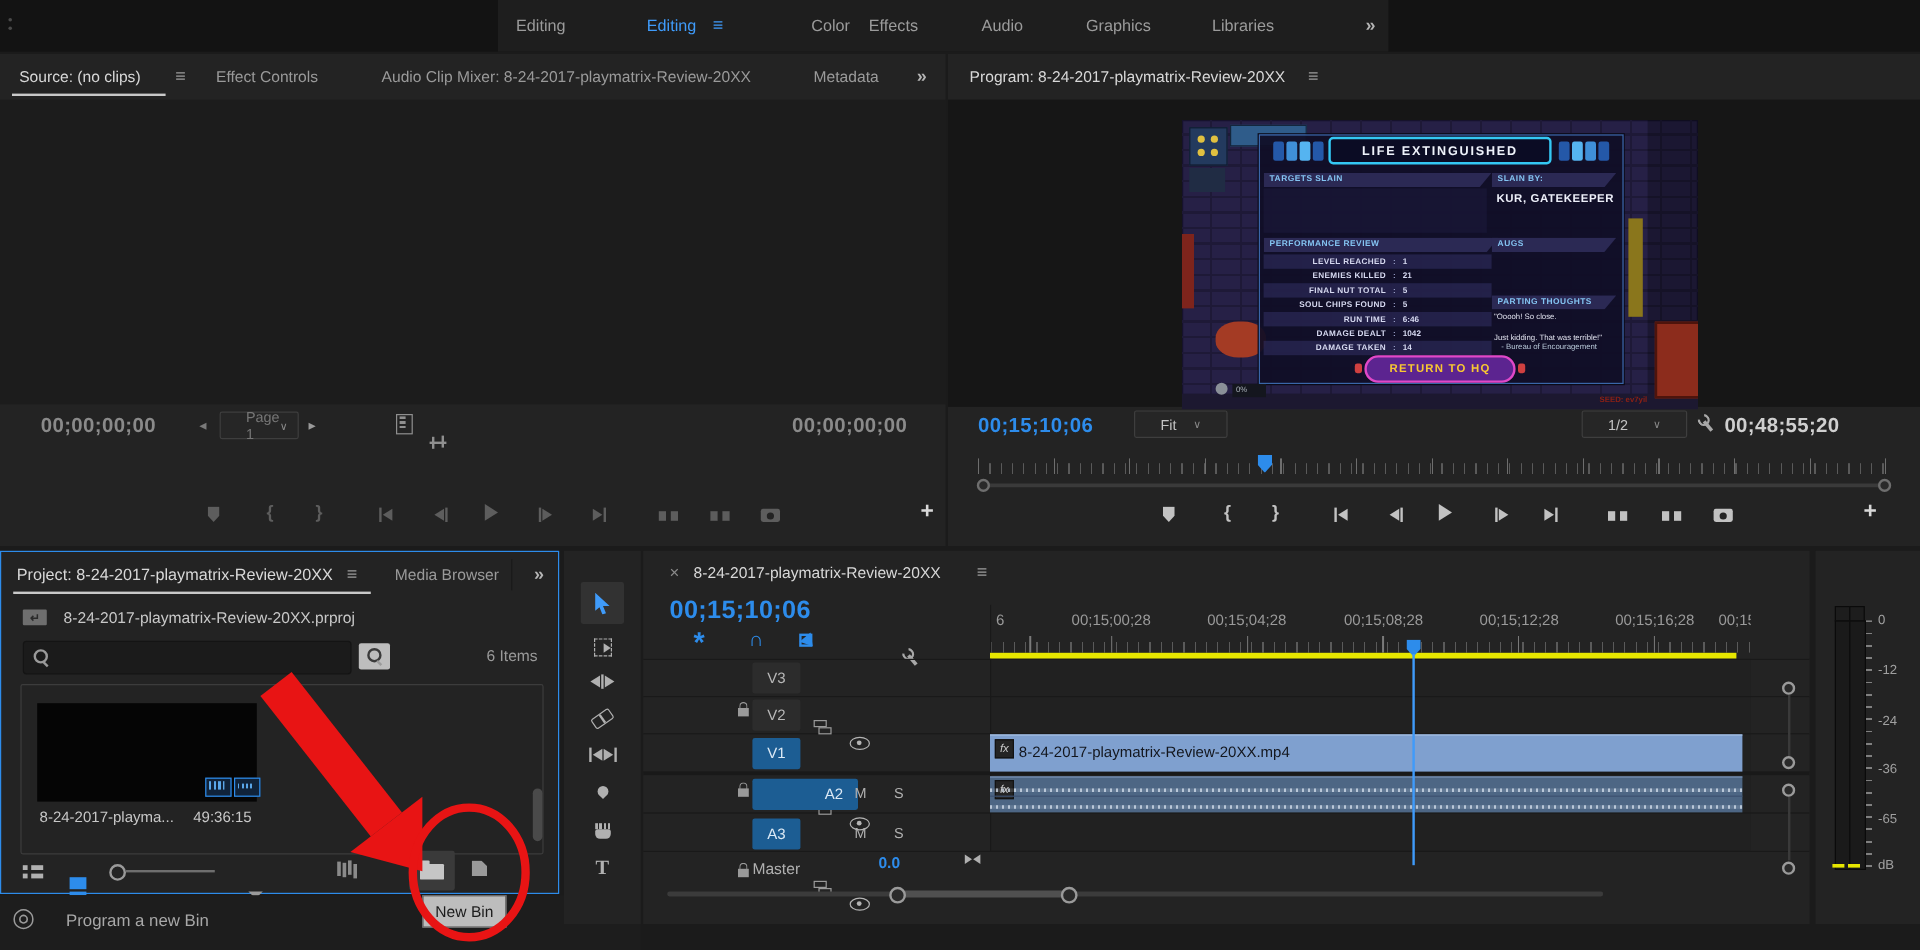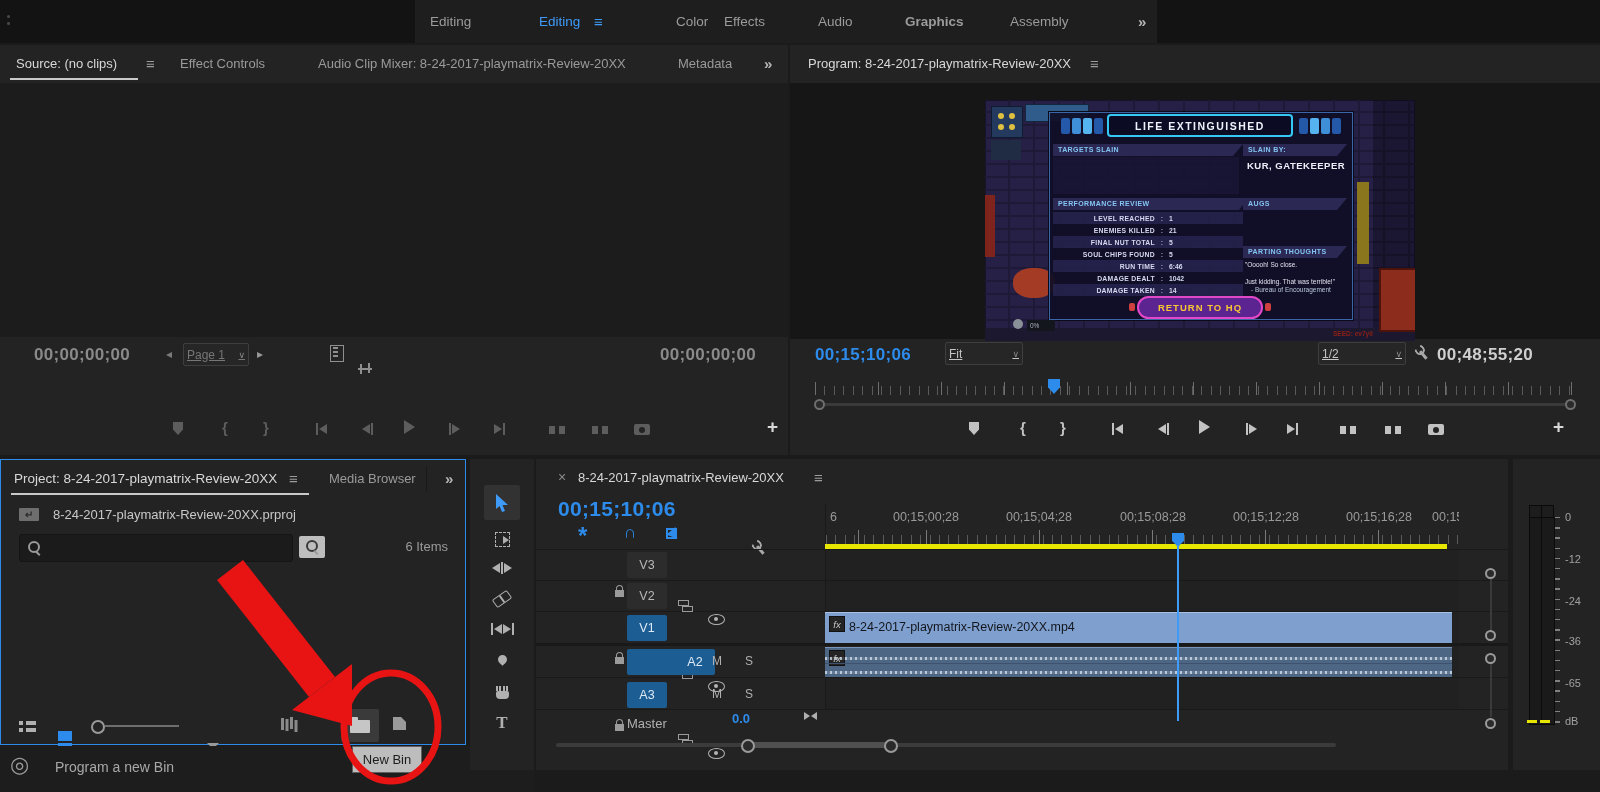--- a/index.html
+++ b/index.html
@@ -20,21 +20,21 @@
   .ptab.active{color:#d8d8d8;}
   .underline{position:absolute;height:2px;background:#c9c9c9;}
   
   .tc{font-weight:bold;font-size:17px;letter-spacing:.3px;}
   .tc.blue{color:#2d8ceb;}
   .tc.dim{color:#8a8a8a;}
   .tc.lt{color:#cfcfcf;}
   
   .dd{position:absolute;height:23px;background:#262626;border:1px solid #3e3e3e;border-radius:2px;
       font-size:12px;color:#c4c4c4;display:flex;align-items:center;justify-content:space-between;
-      padding:0 3px;box-sizing:border-box;text-decoration:underline;}
+      padding:0 21px;box-sizing:border-box;}
   .dd .caret{font-size:9px;color:#8a8a8a;}
   
   .ti{position:absolute;display:inline-flex;align-items:center;gap:1px;color:#c2c2c2;}
   .ti.dim{color:#5d5d5d;}
   .tl{width:0;height:0;border:5px solid transparent;border-right:8px solid currentColor;border-left:0;}
   .tr{width:0;height:0;border:5px solid transparent;border-left:8px solid currentColor;border-right:0;}
   .tr.big{border-width:7px;border-left-width:11px;}
   .tb{width:2px;height:12px;background:currentColor;}
   .brace{font-size:15px;font-weight:bold;line-height:12px;}
   .markersh{width:10px;height:13px;background:currentColor;clip-path:polygon(0 0,100% 0,100% 58%,50% 100%,0 58%);}
@@ -146,22 +146,22 @@
 
   <div class="topbar">
     <div class="center"></div>
     <div class="abs" style="left:7px;top:15px;width:3px;height:3px;background:#4a4a4a;border-radius:50%;box-shadow:0 7px 0 #4a4a4a;"></div>
     <span class="wtab" style="left:430px;">Editing</span>
     <span class="wtab active" style="left:539px;">Editing</span>
     <span class="wtab" style="left:594px;"><span class="menu-glyph blue">≡</span></span>
     <span class="wtab" style="left:637px;margin-left:39px;">Color</span>
     <span class="wtab" style="left:724px;">Effects</span>
     <span class="wtab" style="left:818px;">Audio</span>
-    <span class="wtab" style="left:905px;font-weight:bold;">Graphics</span>
-    <span class="wtab" style="left:1010px;">Assembly</span>
+    <span class="wtab" style="left:905px;">Graphics</span>
+    <span class="wtab" style="left:1010px;">Libraries</span>
     <span class="wtab" style="left:1138px;"><span class="overflow-glyph">»</span></span>
   </div>
 
   <div class="panel" style="left:0;top:45px;width:788px;height:410px;">
     <div class="abs" style="left:0;top:0;width:788px;height:38px;">
       <span class="ptab active abs" style="left:16px;top:11px;text-align:right;">Source: (no clips)</span>
       <div class="underline" style="left:10px;top:33px;width:128px;"></div>
       <span class="abs menu-glyph" style="left:146px;top:10px;">≡</span>
       <span class="ptab abs" style="left:180px;top:11px;">Effect Controls</span>
       <span class="ptab abs" style="left:318px;top:11px;">Audio Clip Mixer: 8-24-2017-playmatrix-Review-20XX</span>
@@ -382,20 +382,33 @@
     <span class="abs" style="left:52px;top:47px;font-size:13px;color:#c8c8c8;">8-24-2017-playmatrix-Review-20XX.prproj</span>
 
     <div class="abs" style="left:18px;top:74px;width:272px;height:26px;background:#1b1b1b;border:1px solid #141414;border-radius:3px;">
       <div class="mag abs" style="left:8px;top:6px;"></div>
     </div>
     <div class="abs" style="left:298px;top:76px;width:26px;height:22px;background:#bdbdbd;border-radius:2px;">
       <div class="mag abs" style="left:7px;top:4px;border-color:#3a3a3a;"></div>
     </div>
     <span class="abs" style="left:385px;top:79px;width:62px;text-align:right;font-size:13px;color:#9a9a9a;">6 Items</span>
 
+    <div class="abs" style="left:16px;top:110px;width:434px;height:140px;border:1px solid #3c3c3c;border-radius:2px;">
+      <div class="abs" style="left:13px;top:15px;width:183px;height:82px;background:#050505;">
+        <div class="abs" style="left:140px;top:62px;width:20px;height:14px;background:#10233a;border:1.5px solid #2d8ceb;">
+          <div class="abs" style="left:2px;top:2px;width:13px;height:7px;background:repeating-linear-gradient(90deg,#5aa6e8 0 2px,transparent 2px 4px);"></div>
+        </div>
+        <div class="abs" style="left:164px;top:62px;width:20px;height:14px;background:#10233a;border:1.5px solid #2d8ceb;">
+          <div class="abs" style="left:2px;top:4px;width:13px;height:4px;background:repeating-linear-gradient(90deg,#5aa6e8 0 1.5px,transparent 1.5px 3.5px);"></div>
+        </div>
+      </div>
+      <span class="abs" style="left:15px;top:103px;font-size:12.5px;color:#c8c8c8;">8-24-2017-playma...</span>
+      <span class="abs" style="left:143px;top:103px;font-size:12.5px;color:#c8c8c8;">49:36:15</span>
+      <div class="abs" style="left:426px;top:86px;width:8px;height:44px;background:#4a4a4a;border-radius:4px;"></div>
+    </div>
 
     <div class="abs listico" style="left:18px;top:260px;"></div>
     <div class="abs gridico" style="left:57px;top:258px;"></div>
     <div class="abs sliderknob" style="left:90px;top:260px;"></div>
     <div class="abs sliderline" style="left:104px;top:265px;width:74px;"></div>
     <div class="abs sortico" style="left:206px;top:258px;"></div>
     <div class="abs barsico" style="left:280px;top:258px;"></div>
     <div class="abs mag" style="left:316px;top:258px;"></div>
     <div class="abs" style="left:340px;top:249px;width:38px;height:33px;background:#3a3a3a;border-radius:2px;">
       <div class="folder abs" style="left:9px;top:11px;"></div>

